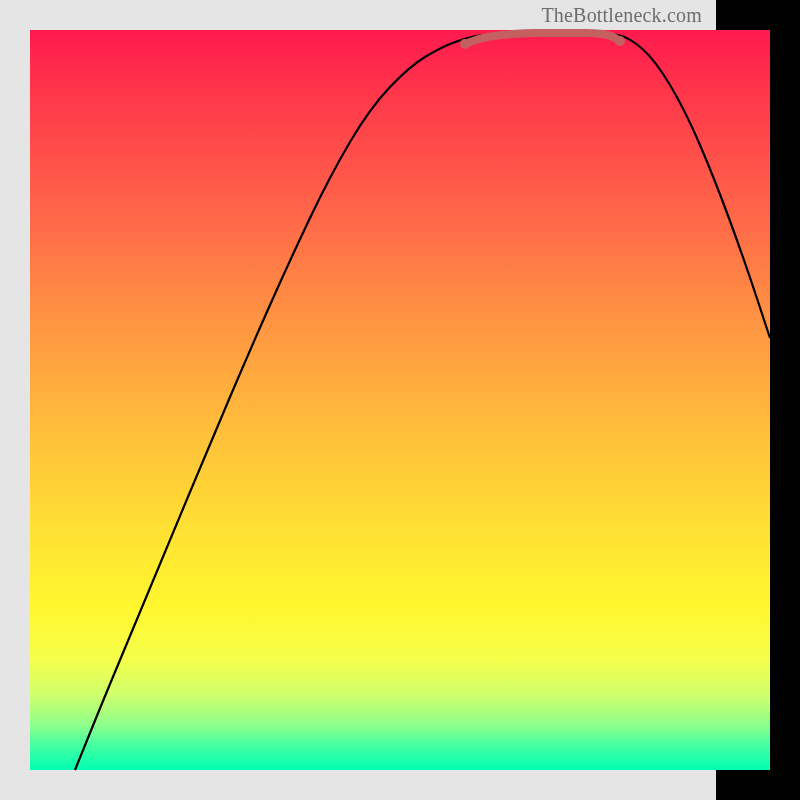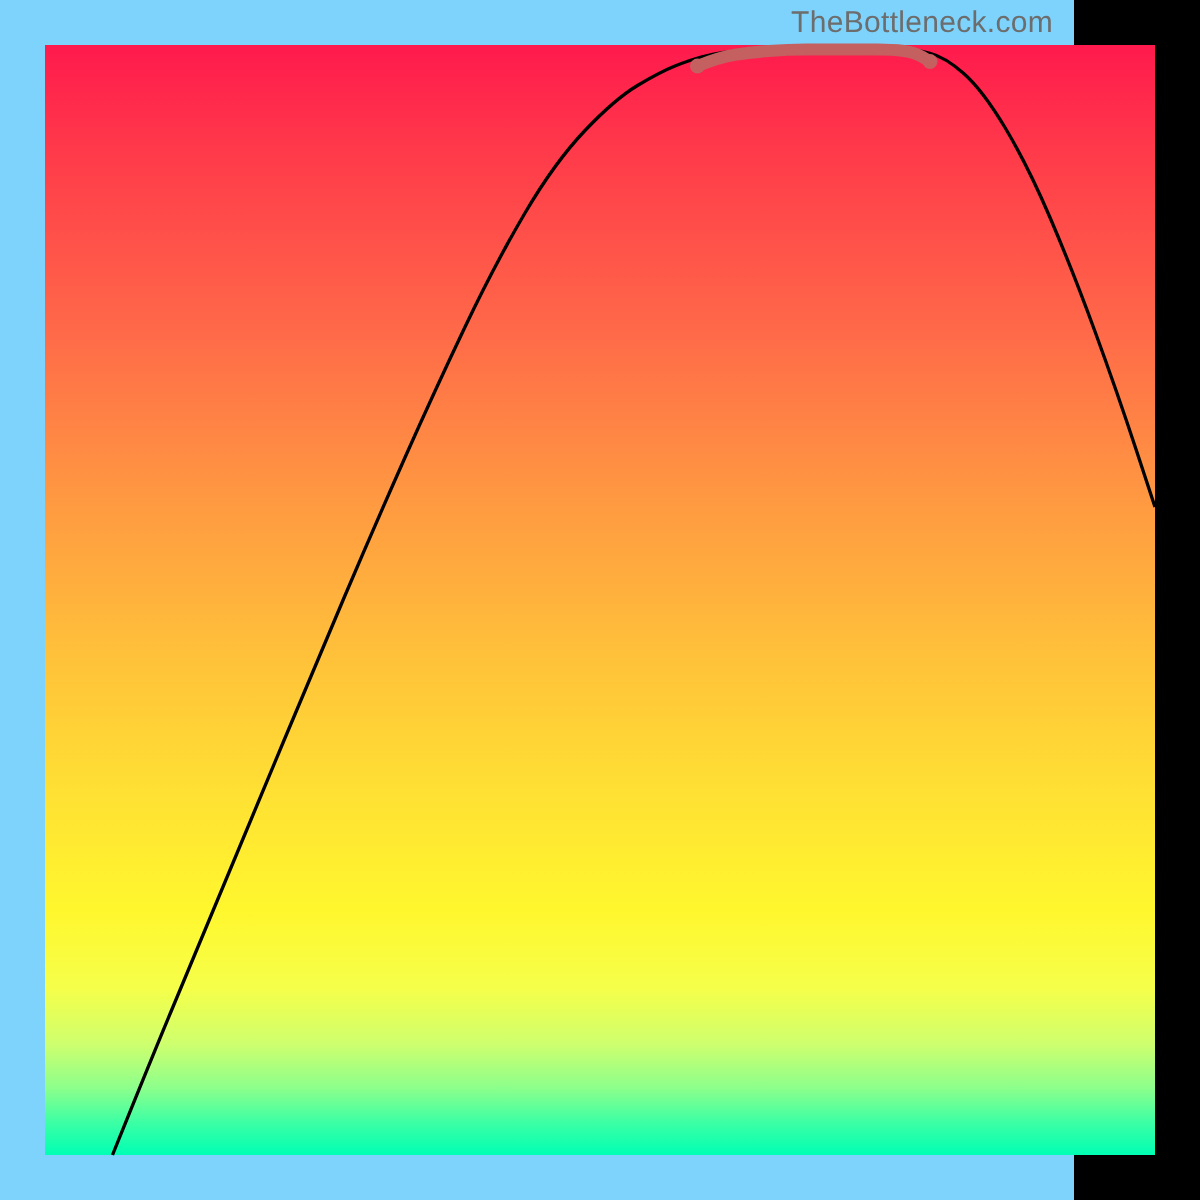--- a/index.html
+++ b/index.html
@@ -10,21 +10,22 @@
     background: #000;
     overflow: hidden;
     font-family: Arial, Helvetica, sans-serif;
   }
   .frame {
     position: absolute;
     top: 0;
     left: 0;
     width: 716px;
     height: 800px;
-    background: #7dd3fc;
+    background: #e5e5e5;
+    font-family: Liberation Serif, serif;
   }
   .plot {
     position: absolute;
     top: 30px;
     left: 30px;
     width: 740px;
     height: 740px;
     background: linear-gradient(to bottom,
       #ff1a4d 0%,
       #ff3b4a 10%,

